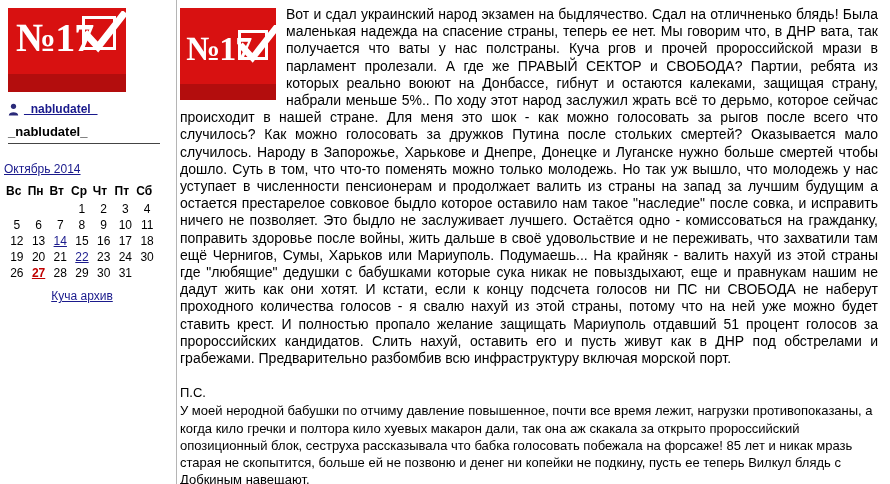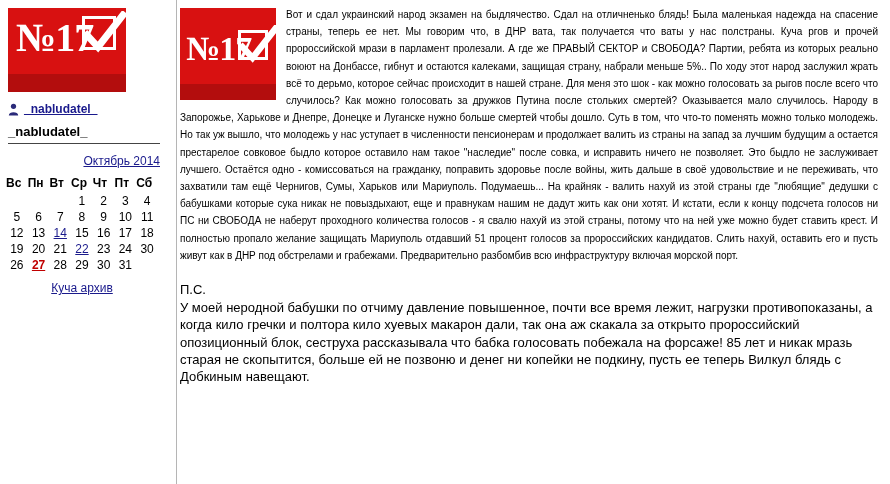--- a/index.html
+++ b/index.html
@@ -96,22 +96,22 @@
     font-weight: bold;
     font-size: 13px;
     letter-spacing: 0.3px;
   }
   .cal-rule {
     margin: 4px 4px 0 4px;
     border-top: 1px solid #444;
     width: 152px;
   }
   .cal-month {
-    text-align: right;
-    margin-top: 10px;
+    text-align: left;
+    margin-top: 18px;
     width: 156px;
     color: #1a1a8c;
     text-decoration: underline;
     font-size: 12px;
   }
   table.calendar {
     margin-top: 7px;
     margin-left: 2px;
     border-collapse: collapse;
     font-size: 12px;
@@ -189,21 +189,21 @@
     width: 30px;
     height: 30px;
     border-width: 3px;
   }
   .post-logo .avatar-under {
     height: 16px;
     background: #b30d0d;
   }
   .post-body {
     text-align: justify;
-    font-size: 10px;
+    font-size: 14px;
     line-height: 17.2px;
     color: #000;
     hyphens: none;
   }
   .post-body p { margin: 0 0 0 0; }
   .ps {
     margin-top: 17px;
     font-size: 13px;
     line-height: 17.2px;
   }

